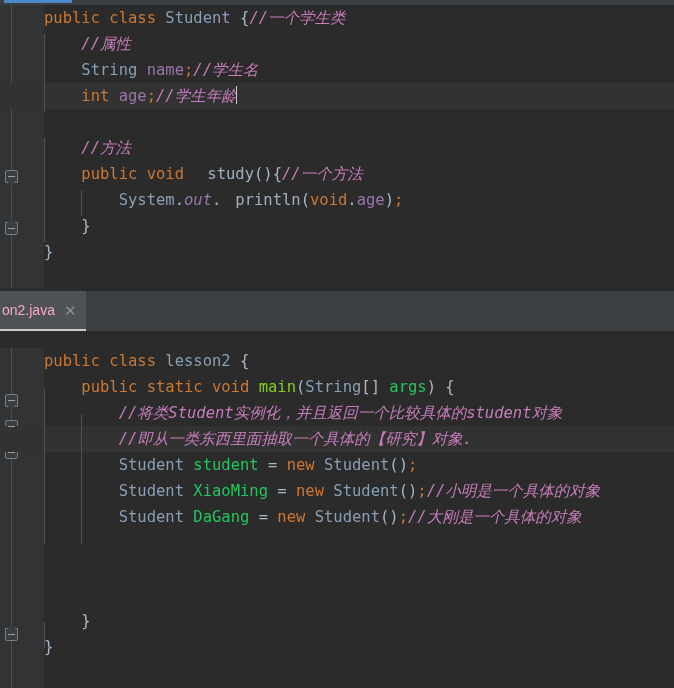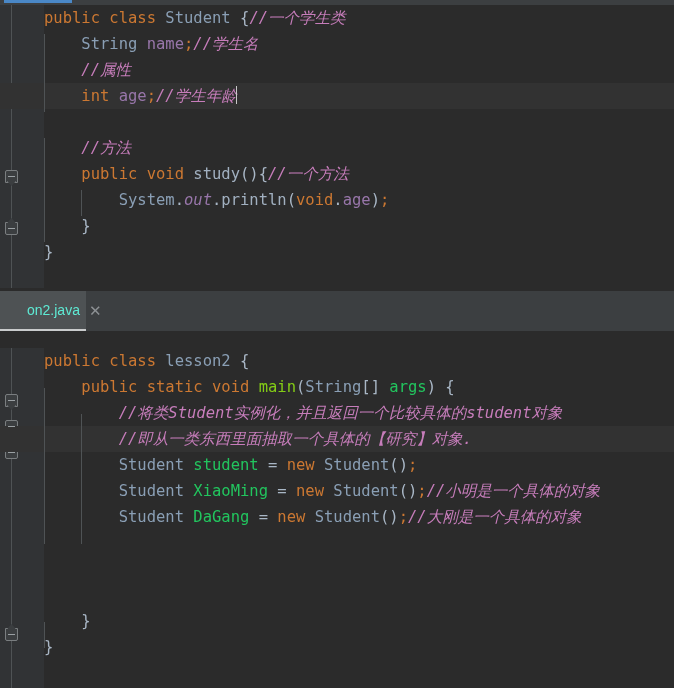--- a/index.html
+++ b/index.html
@@ -73,21 +73,21 @@
     z-index: 0;
   }
   .line > span { position: relative; z-index: 1; }
 
   
   .kw      { color: #cc7832; }
   .cls     { color: #8a9fb5; }
   .ident   { color: #9876aa; }
   .local   { color: #22c55e; }
   .static-f{ color: #9876aa; font-style: italic; }
-  .method  { color: #a1b0c0; }
+  .method  { color: #a1b0c0; margin-left: 14px; }
   .punc    { color: #a9b7c6; }
   .semi    { color: #cc7832; }
   .cmt     { color: #c77dbb; font-style: italic; }
   .mainfn  { color: #84cc16; }
 
   
   .indent-guide {
     position: absolute;
     width: 1px;
     background: #4f5355;
@@ -173,22 +173,21 @@
     position: absolute;
     left: -32px; top: 3px;
     width: 118px; height: 38px;
     background: #4e5254;
     display: flex; align-items: center;
     padding-left: 34px;
   }
   .tab-label {
     font-family: "Liberation Sans", sans-serif;
     font-size: 14px;
-    color: #5eead4;
-    margin-left: 25px;
+    color: #f9a8d4;
   }
   .tab-close {
     font-family: "Liberation Sans", sans-serif;
     font-size: 15px;
     color: #8d9194;
     margin-left: 9px;
     line-height: 1;
   }
   .tab-underline {
     position: absolute;
@@ -225,22 +224,22 @@
           <div class="minus"></div>
         </div>
         <div class="fold end" style="top: 217px;">
           <div class="box"></div>
           <div class="tip"></div>
           <div class="minus"></div>
         </div>
       </div>
     <div class="code-area" id="code-top">
         <div class="line"><span></span><span class="kw">public</span><span class="punc"> </span><span class="kw">class</span><span class="punc"> </span><span class="cls">Student</span><span class="punc"> </span><span class="punc">{</span><span class="cmt">//一个学生类</span></div>
+        <div class="line"><span>    </span><span class="cmt">//属性</span></div>
         <div class="line"><span>    </span><span class="cls">String</span><span class="punc"> </span><span class="ident">name</span><span class="semi">;</span><span class="cmt">//学生名</span></div>
-        <div class="line"><span>    </span><span class="cmt">//属性</span></div>
         <div class="line highlight"><span>    </span><span class="kw">int</span><span class="punc"> </span><span class="ident">age</span><span class="semi">;</span><span class="cmt">//学生年龄</span><span class="caret"></span></div>
         <div class="line"><span></span></div>
         <div class="line"><span>    </span><span class="cmt">//方法</span></div>
         <div class="line"><span>    </span><span class="kw">public</span><span class="punc"> </span><span class="kw">void</span><span class="punc"> </span><span class="method">study</span><span class="punc">()</span><span class="punc">{</span><span class="cmt">//一个方法</span></div>
         <div class="line"><span>        </span><span class="cls">System</span><span class="punc">.</span><span class="static-f">out</span><span class="punc">.</span><span class="method">println</span><span class="punc">(</span><span class="kw">void</span><span class="punc">.</span><span class="ident">age</span><span class="punc">)</span><span class="semi">;</span></div>
         <div class="line"><span>    </span><span class="punc">}</span></div>
         <div class="line"><span></span><span class="punc">}</span></div>
       </div>
   <div class="indent-guide" style="left: 44px; top: 29px; height: 78px;"></div>
       <div class="indent-guide" style="left: 44px; top: 133px; height: 104px;"></div>

